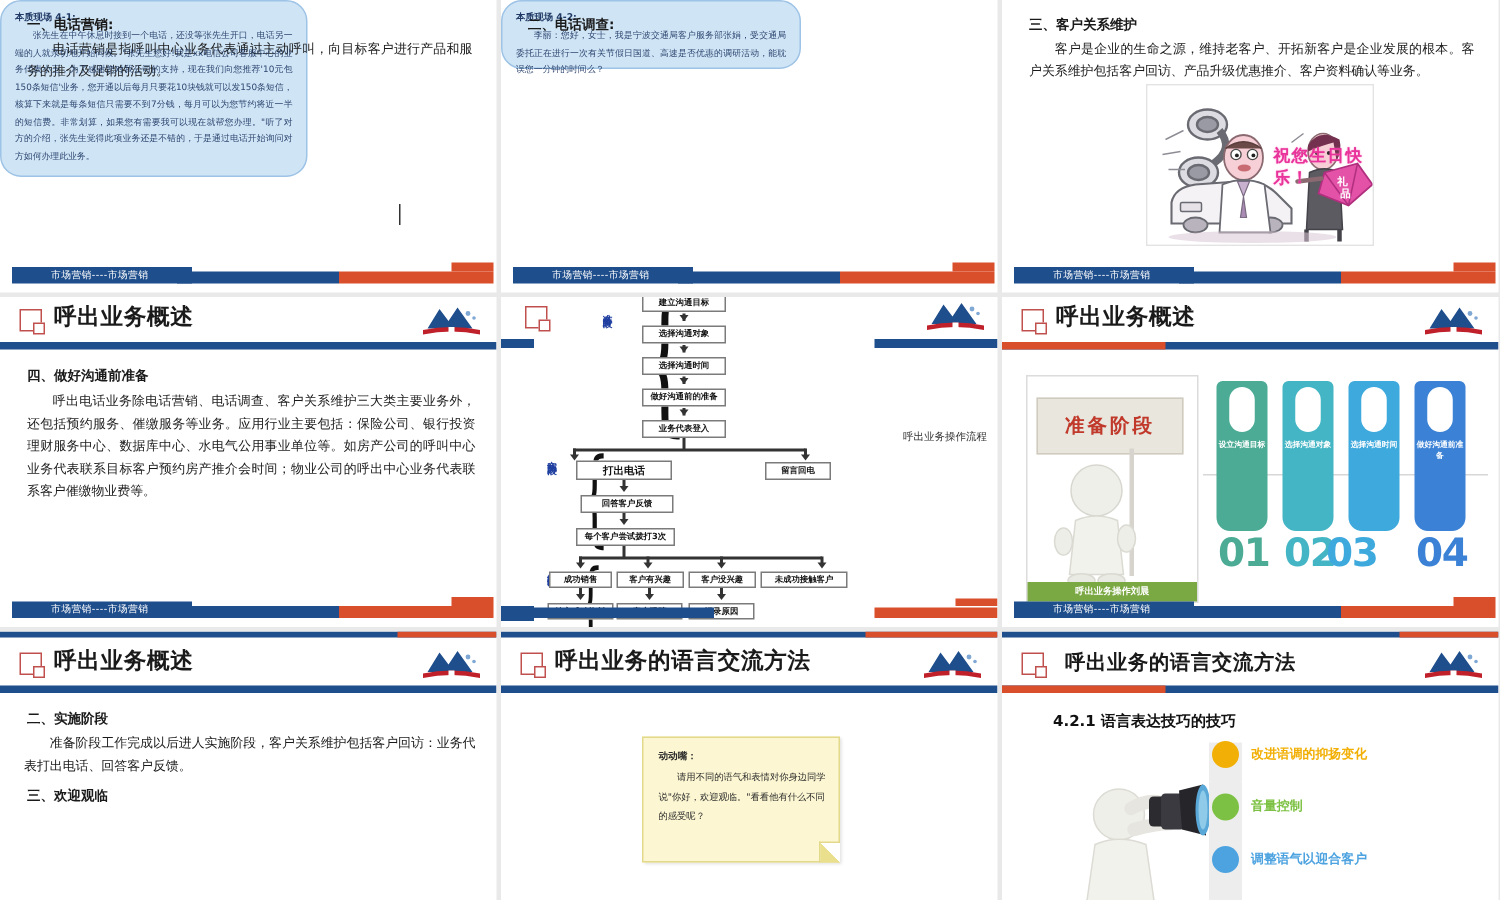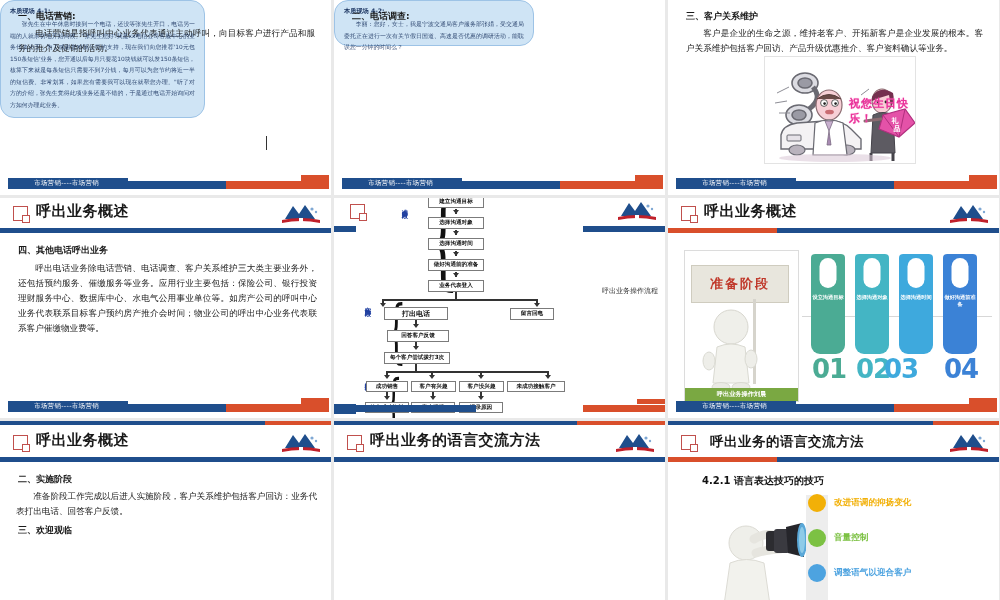--- a/index.html
+++ b/index.html
@@ -244,21 +244,21 @@
       <div class="logo">
         <svg viewBox="0 0 44 24" width="44" height="24">
           <path d="M6 17 L14 4 L20 12 L26 3 L36 17 Z" fill="#1f4e8c"></path>
           <circle cx="33" cy="7" r="1.6" fill="#7fa8d4"></circle>
           <circle cx="37" cy="10" r="1.2" fill="#7fa8d4"></circle>
           <path d="M3 18 Q22 14 41 18 L41 21 Q22 17 3 21 Z" fill="#c0202a"></path>
           <path d="M20 16 L24 16 L24 22 L20 22 Z" fill="#ffffff"></path>
         </svg>
       </div>
     </div>
-    <div style="position:absolute;left:18px;top:46px;" class="h2">四、其他电话呼出业务</div>
+    <div style="position:absolute;left:18px;top:46px;" class="h2">四、做好沟通前准备</div>
     <div style="position:absolute;left:18px;right:14px;top:63px;" class="ptxt indent">呼出电话业务除电话营销、电话调查、客户关系维护三大类主要业务外，还包括预约服务、催缴服务等业务。应用行业主要包括：保险公司、银行投资理财服务中心、数据库中心、水电气公用事业单位等。如房产公司的呼叫中心业务代表联系目标客户预约房产推介会时间；物业公司的呼出中心业务代表联系客户催缴物业费等。</div>
     <div class="footbar">
       <div class="blue"></div>
       <div class="blue2"></div>
       <div class="orange"></div>
       <div class="orange2"></div>
     </div>
     <div class="foottext">市场营销----市场营销</div>
   </div>
 
@@ -452,20 +452,25 @@
       <div class="logo">
         <svg viewBox="0 0 44 24" width="44" height="24">
           <path d="M6 17 L14 4 L20 12 L26 3 L36 17 Z" fill="#1f4e8c"></path>
           <circle cx="33" cy="7" r="1.6" fill="#7fa8d4"></circle>
           <circle cx="37" cy="10" r="1.2" fill="#7fa8d4"></circle>
           <path d="M3 18 Q22 14 41 18 L41 21 Q22 17 3 21 Z" fill="#c0202a"></path>
           <path d="M20 16 L24 16 L24 22 L20 22 Z" fill="#ffffff"></path>
         </svg>
       </div>
     </div>
+    <div class="sticky" style="left:94px;top:70px;width:130px;height:82px;">
+      <div class="st">动动嘴：</div>
+      <div class="sb">请用不同的语气和表情对你身边同学说"你好，欢迎观临。"看看他有什么不同的感受呢？</div>
+      <div class="fold"></div>
+    </div>
   </div>
 
   <div class="slide">
     <div style="position:absolute;left:0;right:0;top:0;height:4px;background:#1f4e8c;"></div>
     <div style="position:absolute;right:0;top:0;width:66px;height:4px;background:#d94f2b;"></div>
     <div class="shead" style="top:6px;">
       <div class="sq-icon"></div>
       <div class="stitle small">呼出业务的语言交流方法</div>
       <div class="hrule split"></div>
       <div class="logo">

